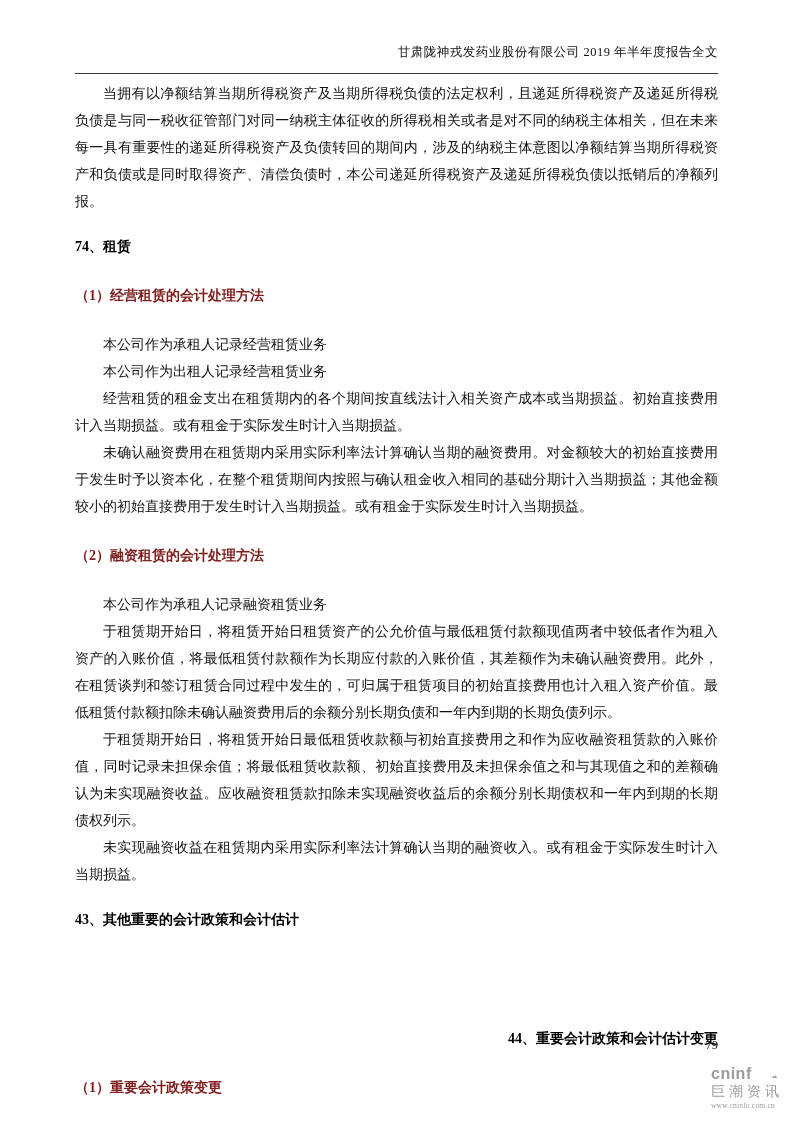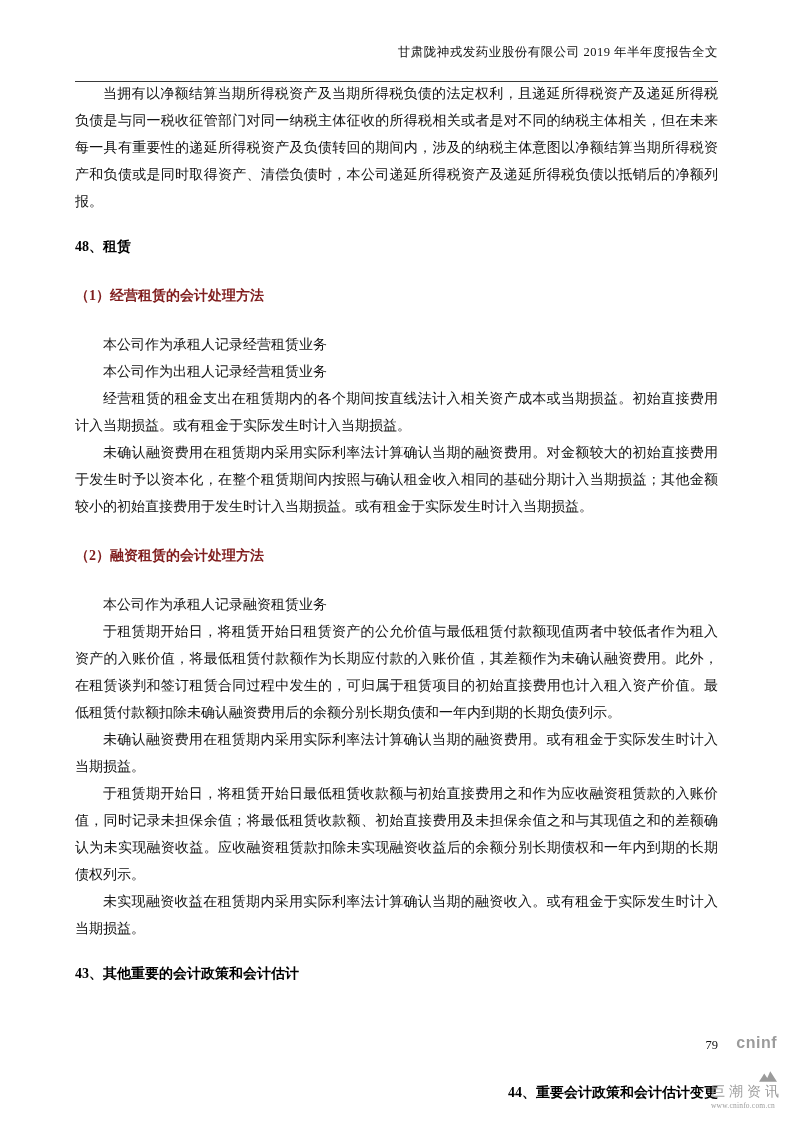--- a/index.html
+++ b/index.html
@@ -14,21 +14,21 @@
     color: #111111;
     overflow: hidden;
   }
   .doc-header {
     position: absolute;
     top: 44px;
     left: 75px;
     right: 75px;
     text-align: right;
     border-bottom: 1px solid #3a3a3a;
-    padding-bottom: 20px;
+    padding-bottom: 12px;
   }
   .doc-header-title {
     font-size: 12.5px;
     color: #111;
     letter-spacing: 0.5px;
   }
   .doc-body {
     position: absolute;
     top: 80px;
     left: 75px;
@@ -75,21 +75,20 @@
     right: 16px;
     bottom: 12px;
     width: 66px;
     color: #9b9b9b;
     line-height: 1.1;
   }
   .logo-row {
     display: flex;
     align-items: flex-end;
     gap: 20px;
-    flex-direction: column;
   }
   .logo-brand {
     font-family: "Liberation Sans", sans-serif;
     font-size: 16px;
     font-weight: bold;
     letter-spacing: 0.5px;
     color: #9b9b9b;
   }
   .logo-mountain { display: inline-block; }
   .logo-name {
@@ -112,34 +111,33 @@
 <div class="page">
 
   <header class="doc-header">
     <div class="doc-header-title">甘肃陇神戎发药业股份有限公司 2019 年半年度报告全文</div>
   </header>
 
   <main class="doc-body">
 
     <p class="body-text">当拥有以净额结算当期所得税资产及当期所得税负债的法定权利，且递延所得税资产及递延所得税负债是与同一税收征管部门对同一纳税主体征收的所得税相关或者是对不同的纳税主体相关，但在未来每一具有重要性的递延所得税资产及负债转回的期间内，涉及的纳税主体意图以净额结算当期所得税资产和负债或是同时取得资产、清偿负债时，本公司递延所得税资产及递延所得税负债以抵销后的净额列报。</p>
 
-    <h2 class="sec-heading">48、租赁</h2>
+    <h2 class="sec-heading">74、租赁</h2>
 
     <h3 class="sub-heading">（1）经营租赁的会计处理方法</h3>
 
     <p class="body-text">本公司作为承租人记录经营租赁业务</p>
     <p class="body-text">本公司作为出租人记录经营租赁业务</p>
     <p class="body-text">经营租赁的租金支出在租赁期内的各个期间按直线法计入相关资产成本或当期损益。初始直接费用计入当期损益。或有租金于实际发生时计入当期损益。</p>
     <p class="body-text">未确认融资费用在租赁期内采用实际利率法计算确认当期的融资费用。对金额较大的初始直接费用于发生时予以资本化，在整个租赁期间内按照与确认租金收入相同的基础分期计入当期损益；其他金额较小的初始直接费用于发生时计入当期损益。或有租金于实际发生时计入当期损益。</p>
 
     <h3 class="sub-heading">（2）融资租赁的会计处理方法</h3>
 
     <p class="body-text">本公司作为承租人记录融资租赁业务</p>
     <p class="body-text">于租赁期开始日，将租赁开始日租赁资产的公允价值与最低租赁付款额现值两者中较低者作为租入资产的入账价值，将最低租赁付款额作为长期应付款的入账价值，其差额作为未确认融资费用。此外，在租赁谈判和签订租赁合同过程中发生的，可归属于租赁项目的初始直接费用也计入租入资产价值。最低租赁付款额扣除未确认融资费用后的余额分别长期负债和一年内到期的长期负债列示。</p>
-    <p class="body-text">未确认融资费用在租赁期内采用实际利率法计算确认当期的融资费用。或有租金于实际发生时计入当期损益。</p>
     <p class="body-text">于租赁期开始日，将租赁开始日最低租赁收款额与初始直接费用之和作为应收融资租赁款的入账价值，同时记录未担保余值；将最低租赁收款额、初始直接费用及未担保余值之和与其现值之和的差额确认为未实现融资收益。应收融资租赁款扣除未实现融资收益后的余额分别长期债权和一年内到期的长期债权列示。</p>
     <p class="body-text">未实现融资收益在租赁期内采用实际利率法计算确认当期的融资收入。或有租金于实际发生时计入当期损益。</p>
 
     <h2 class="sec-heading">43、其他重要的会计政策和会计估计</h2>
 
     <h2 class="sec-heading gap-xl">44、重要会计政策和会计估计变更</h2>
 
     <h3 class="sub-heading">（1）重要会计政策变更</h3>
 
     <div class="applicability">

